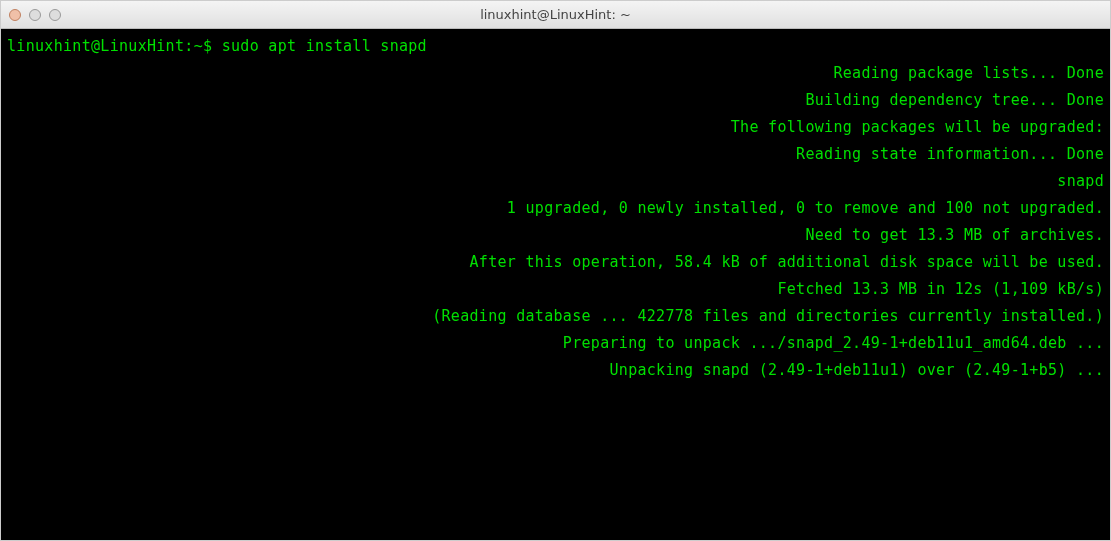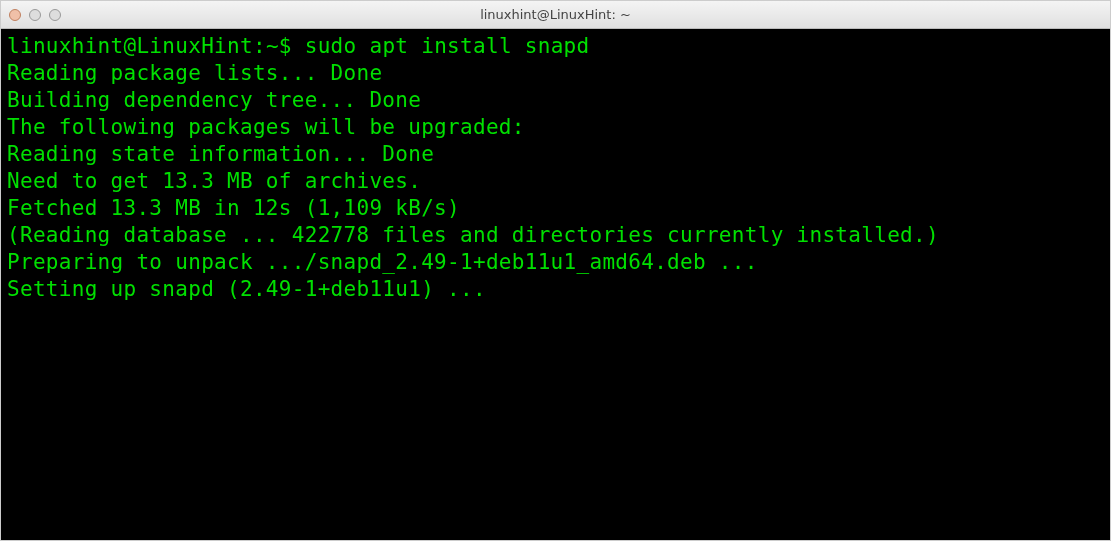--- a/index.html
+++ b/index.html
@@ -53,21 +53,21 @@
       transform: translateX(-50%);
       font-size: 13px;
       font-family: "DejaVu Sans", "Liberation Sans", sans-serif;
       color: #444;
     }
     .terminal {
       flex: 1;
       background: #000000;
       padding: 4px 6px;
       overflow: hidden;
-      font-size: 21px;
+      font-size: 15px;
       line-height: 27px;
       color: #00e000;
       font-weight: normal;
       letter-spacing: 0.3px;
     }
     .line {
       white-space: pre;
     }
     .prompt-user {
       color: #00e000;
@@ -76,39 +76,43 @@
       color: #00e000;
     }
     .prompt-sym {
       color: #00e000;
     }
     .cmd {
       color: #00e000;
     }
     .out {
       color: #00e000;
+      text-align: right;
     }
   </style>
 </head>
 <body>
 
 <div class="window">
   <div class="titlebar">
     <div class="window-controls">
       <div class="window-btn close"></div>
       <div class="window-btn"></div>
       <div class="window-btn"></div>
     </div>
     <div class="title">linuxhint@LinuxHint: ~</div>
   </div>
   <div class="terminal">
     <div class="line"><span class="prompt-user">linuxhint@LinuxHint</span><span class="prompt-path">:</span><span class="prompt-path">~</span><span class="prompt-sym">$</span><span> </span><span class="cmd">sudo apt install snapd</span></div>
     <div class="line out">Reading package lists... Done</div>
     <div class="line out">Building dependency tree... Done</div>
     <div class="line out">The following packages will be upgraded:</div>
     <div class="line out">Reading state information... Done</div>
+    <div class="line out">  snapd</div>
+    <div class="line out">1 upgraded, 0 newly installed, 0 to remove and 100 not upgraded.</div>
     <div class="line out">Need to get 13.3 MB of archives.</div>
+    <div class="line out">After this operation, 58.4 kB of additional disk space will be used.</div>
     <div class="line out">Fetched 13.3 MB in 12s (1,109 kB/s)</div>
     <div class="line out">(Reading database ... 422778 files and directories currently installed.)</div>
     <div class="line out">Preparing to unpack .../snapd_2.49-1+deb11u1_amd64.deb ...</div>
-    <div class="line out">Setting up snapd (2.49-1+deb11u1) ...</div>
+    <div class="line out">Unpacking snapd (2.49-1+deb11u1) over (2.49-1+b5) ...</div>
   </div>
 </div>
 
 </body></html>

